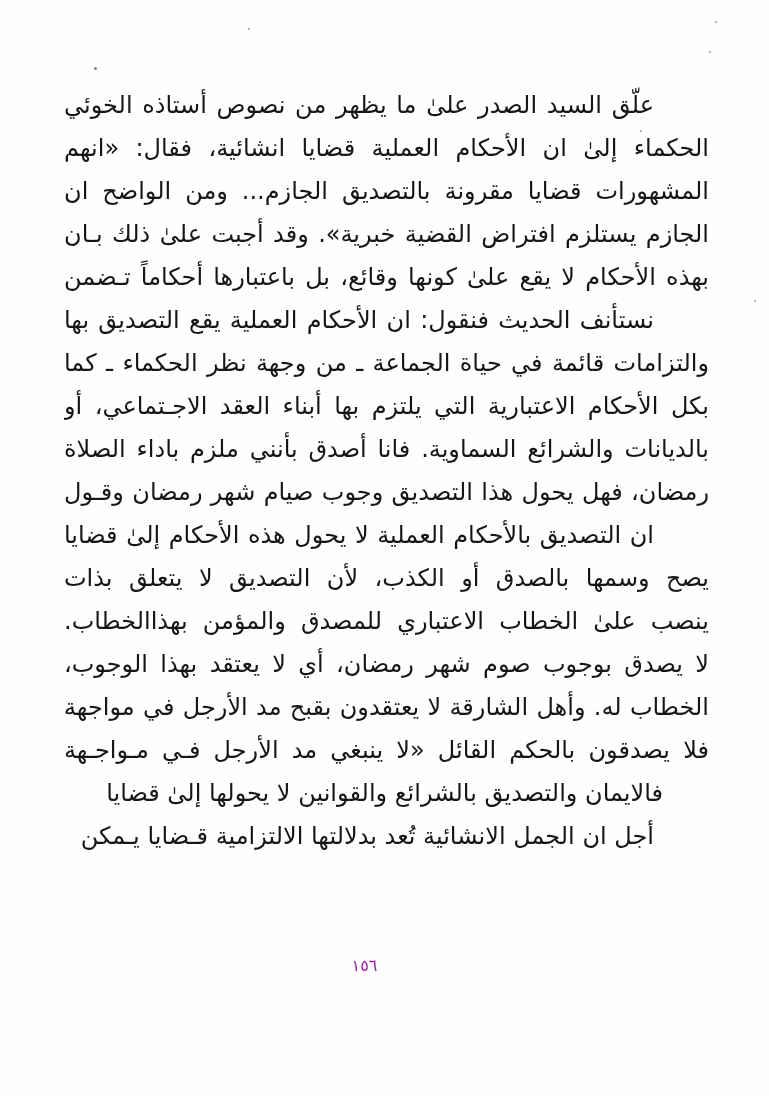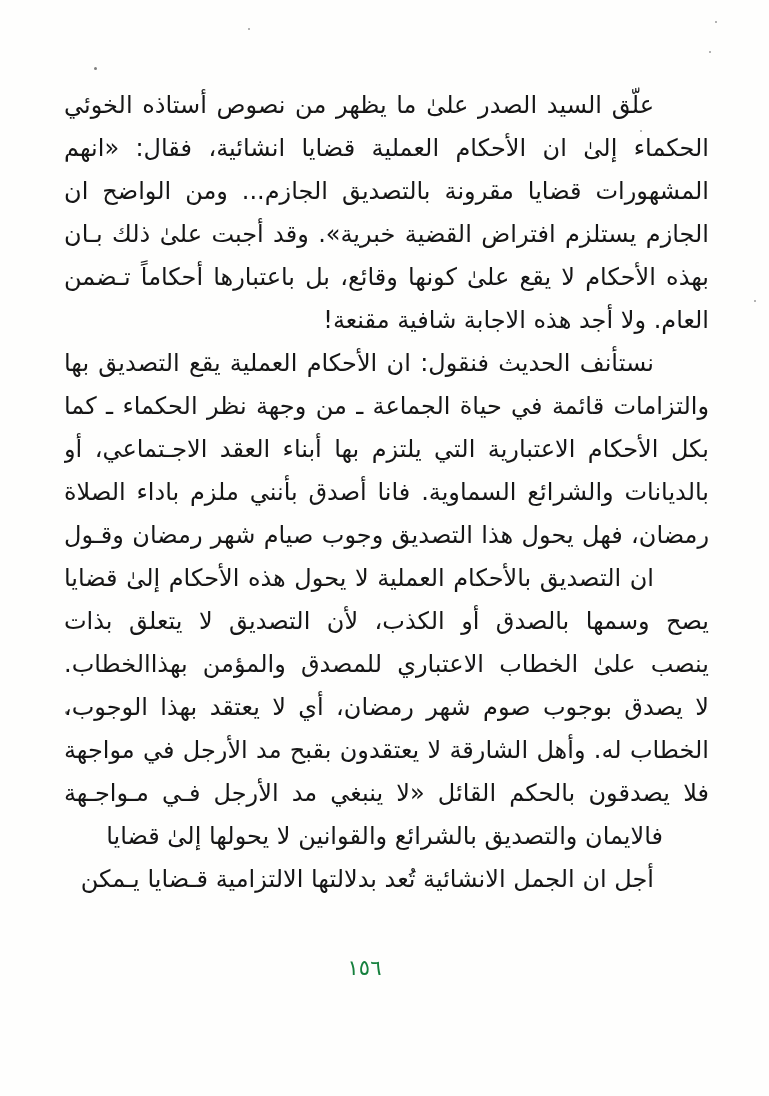--- a/index.html
+++ b/index.html
@@ -41,22 +41,22 @@
   .line.q    { padding-right: 142px; }
   
   .line.s    { padding-right: 46px; }
   .page-number {
     position: absolute;
     top: 956px;
     left: 0;
     right: 40px;
     text-align: center;
     direction: rtl;
-    font-size: 21px;
-    color: #15803d;
+    font-size: 16px;
+    color: #a21caf;
     letter-spacing: 2px;
   }
   .speck {
     position: absolute;
     width: 3px;
     height: 3px;
     border-radius: 50%;
     background: #3a3a3a;
     opacity: 0.65;
   }
@@ -75,21 +75,20 @@
   <div class="speck" style="left:65px;  top:711px;"></div>
   <div class="speck sm" style="left:754px; top:300px;"></div>
 
   <main class="text-block">
 
     <div class="line pind">علّق السيد الصدر علىٰ ما يظهر من نصوص أستاذه الخوئي في ذهاب</div>
     <div class="line">الحكماء إلىٰ ان الأحكام العملية قضايا انشائية، فقال: «انهم يـصرحـون بـان</div>
     <div class="line">المشهورات قضايا مقرونة بالتصديق الجازم... ومن الواضح ان فرض التصديق</div>
     <div class="line">الجازم يستلزم افتراض القضية خبرية». وقد أجبت علىٰ ذلك بـان التـصديق</div>
     <div class="line">بهذه الأحكام لا يقع علىٰ كونها وقائع، بل باعتبارها أحكاماً تـضمن الصـالح</div>
-    <div class="line end">العام. ولا أجد هذه الاجابة شافية مقنعة!</div>
 
     <div class="line pind">نستأنف الحديث فنقول: ان الأحكام العملية يقع التصديق بها كأحكـام</div>
     <div class="line">والتزامات قائمة في حياة الجماعة ـ من وجهة نظر الحكماء ـ كما يقع التصديق</div>
     <div class="line">بكل الأحكام الاعتبارية التي يلتزم بها أبناء العقد الاجـتماعي، أو المـؤمنون</div>
     <div class="line">بالديانات والشرائع السماوية. فانا أصدق بأنني ملزم باداء الصلاة والصيام شهر</div>
     <div class="line">رمضان، فهل يحول هذا التصديق وجوب صيام شهر رمضان وقـول المشـرع</div>
 
     <div class="line pind">ان التصديق بالأحكام العملية لا يحول هذه الأحكام إلىٰ قضايا اخبارية</div>
     <div class="line">يصح وسمها بالصدق أو الكذب، لأن التصديق لا يتعلق بذات الاعـتبار، انـما</div>
     <div class="line">ينصب علىٰ الخطاب الاعتباري للمصدق والمؤمن بهذاالخطاب. فـالمسيحي</div>

